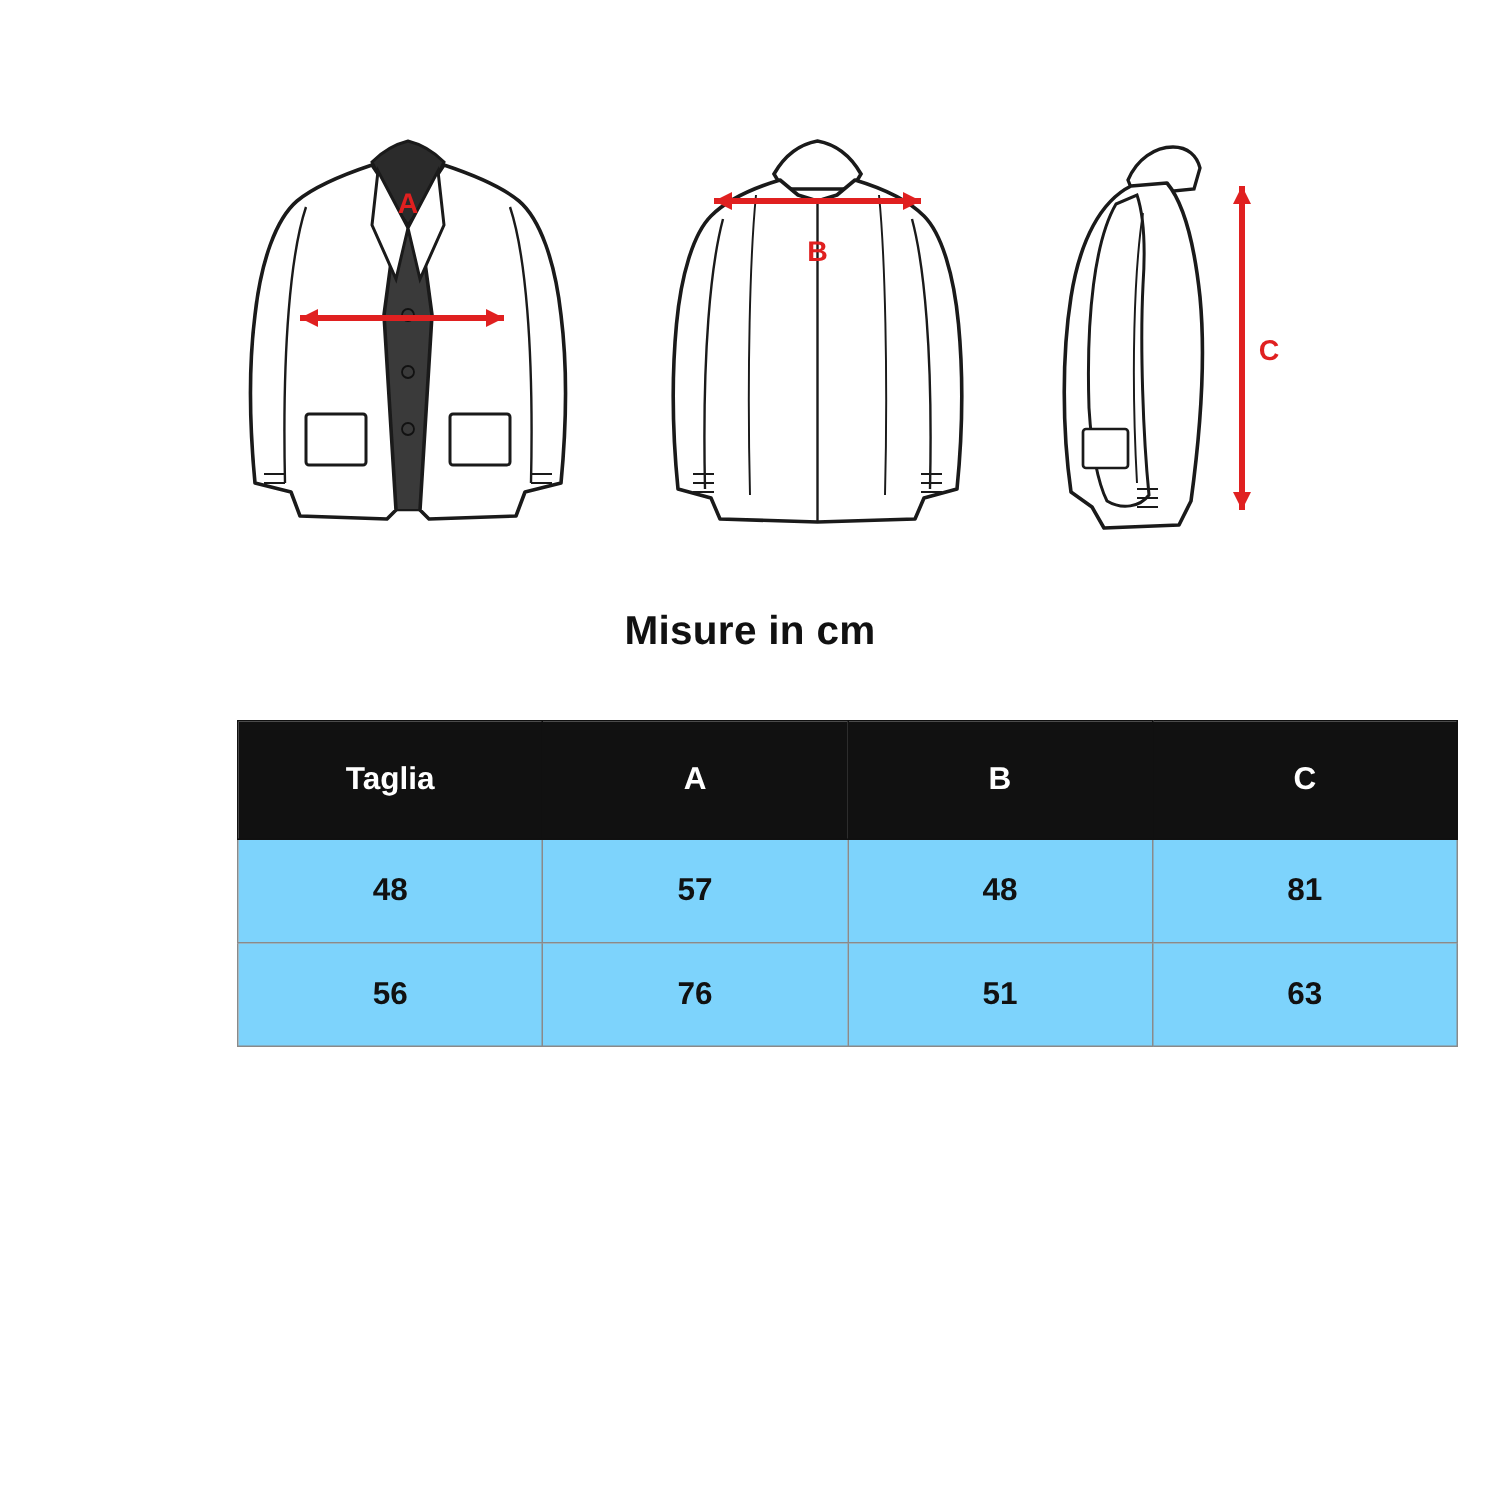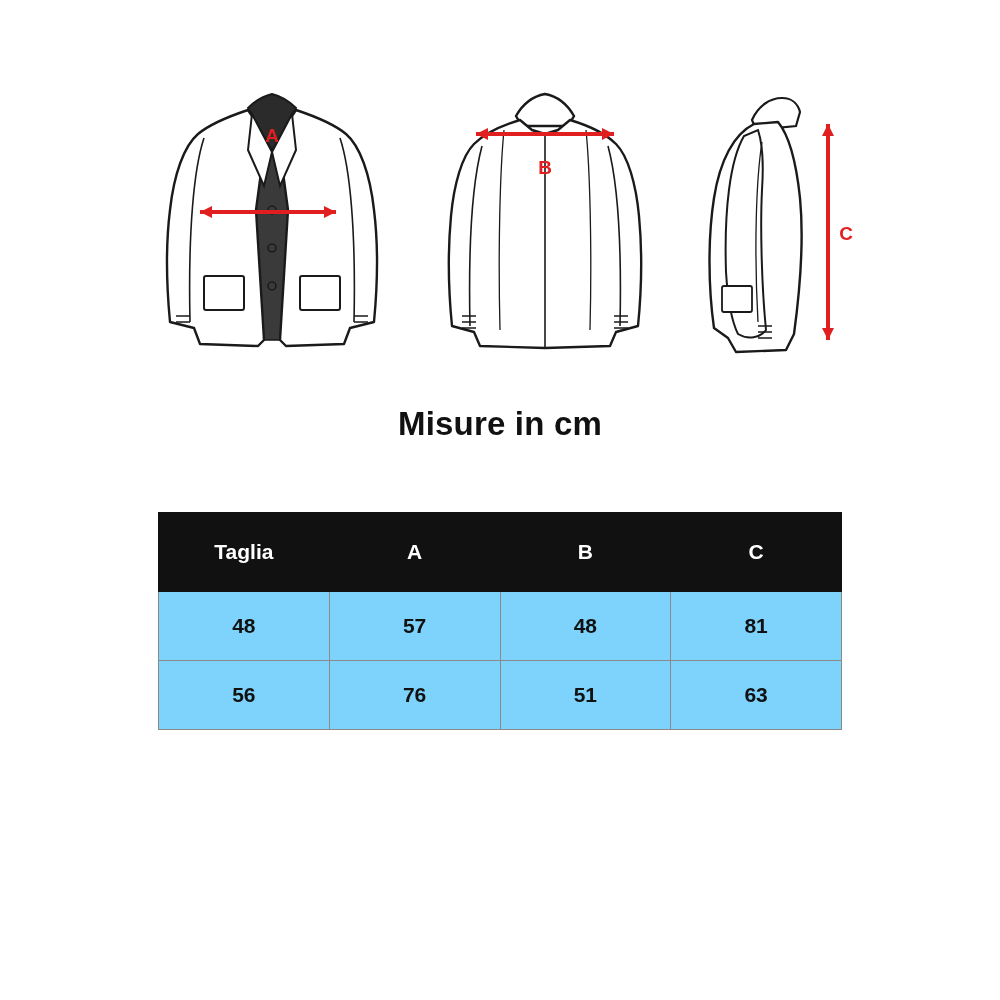--- a/index.html
+++ b/index.html
@@ -36,34 +36,33 @@
   .fig-front { left: 20px; }
   .fig-back  { left: 300px; }
   .fig-side  { left: 560px; }
 
   .caption {
     position: absolute;
     top: 405px;
     left: 0;
     width: 1000px;
     text-align: center;
-    font-size: 33px;
+    font-size: 27px;
     font-weight: bold;
     letter-spacing: 0.2px;
     color: #111111;
   }
 
   table.size-table {
     position: absolute;
     left: 158px;
     top: 480px;
-    width: 684px;
+    width: 814px;
     border-collapse: collapse;
     table-layout: fixed;
-    margin-top: 32px;
   }
   table.size-table thead th {
     background: #111111;
     color: #ffffff;
     font-size: 21px;
     font-weight: bold;
     height: 76px;
     border: 1px solid #111111;
   }
   table.size-table tbody td {

